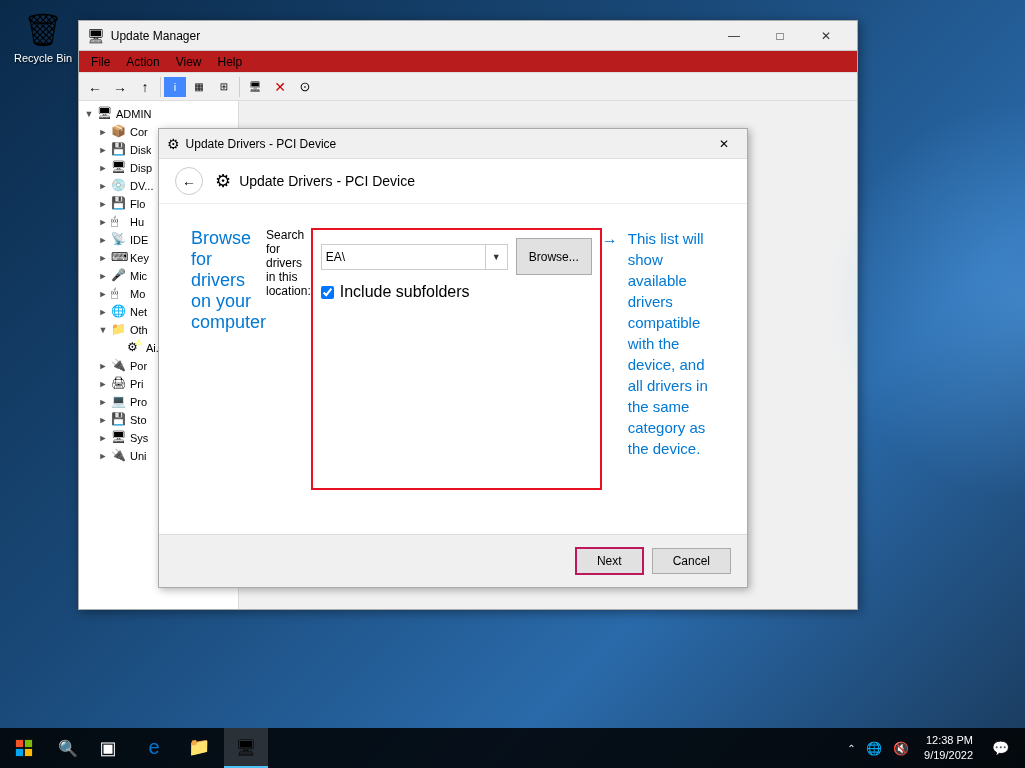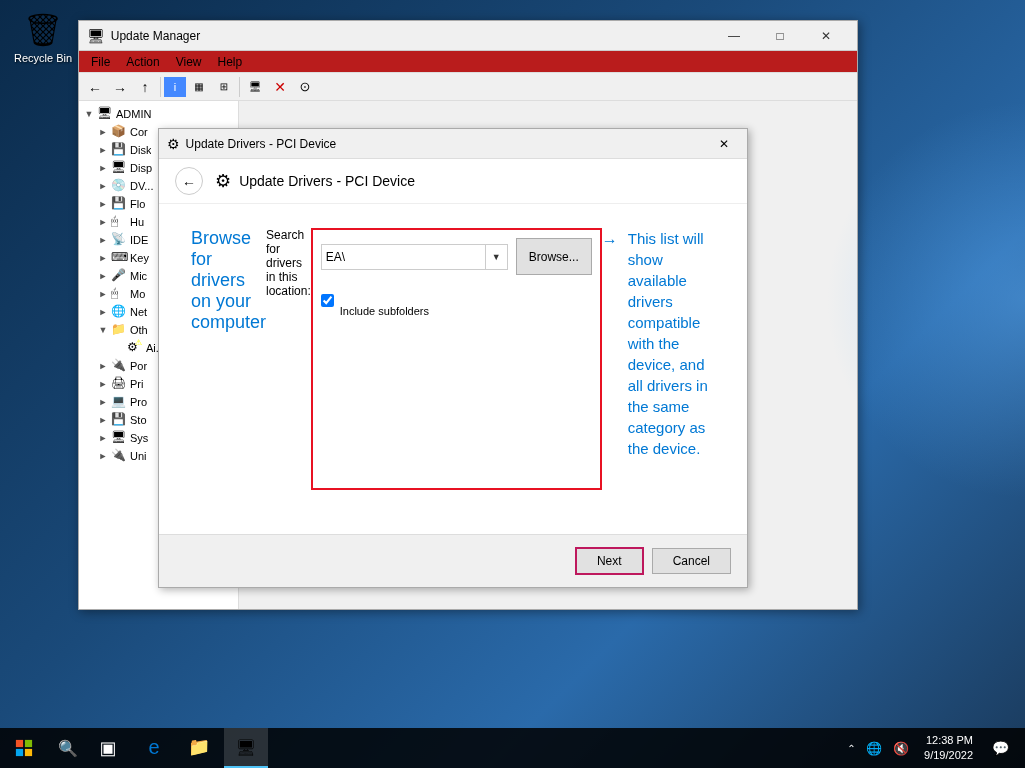--- a/index.html
+++ b/index.html
@@ -486,22 +486,21 @@
       gap: 6px;
     }
 
     .checkbox-input {
       width: 13px;
       height: 13px;
       cursor: pointer;
     }
 
     .checkbox-label {
-      font-size: 11px;
-      margin-top: 22px;
+      font-size: 16px;
     }
 
     .divider {
       border: none;
       border-top: 1px solid #ddd;
       margin: 20px 0;
     }
 
     .pick-list-link {
       display: flex;

